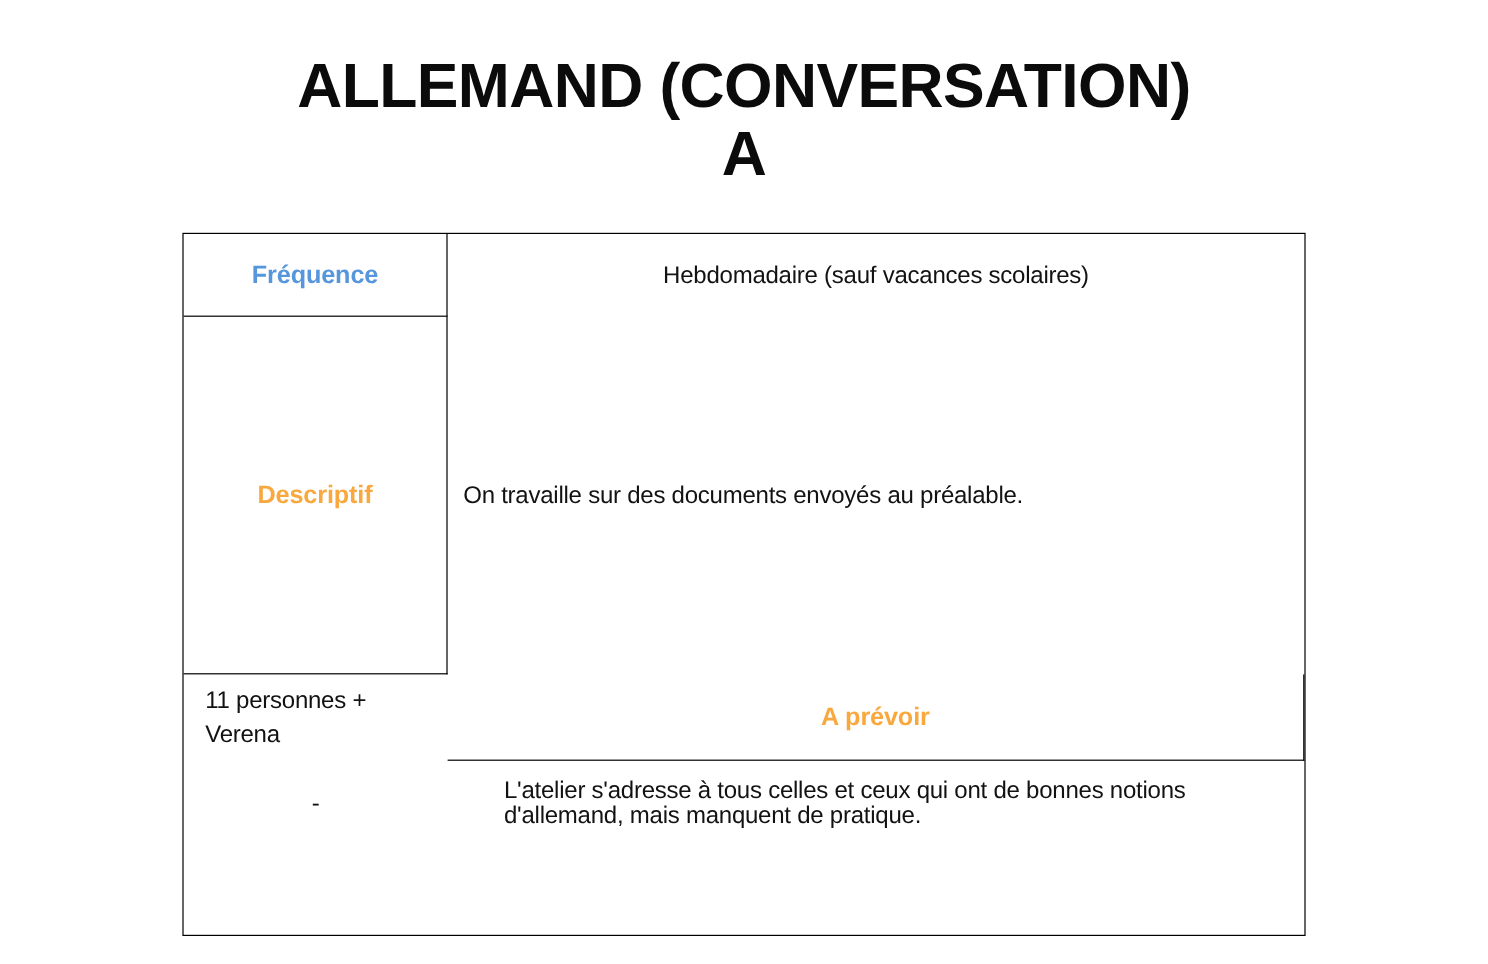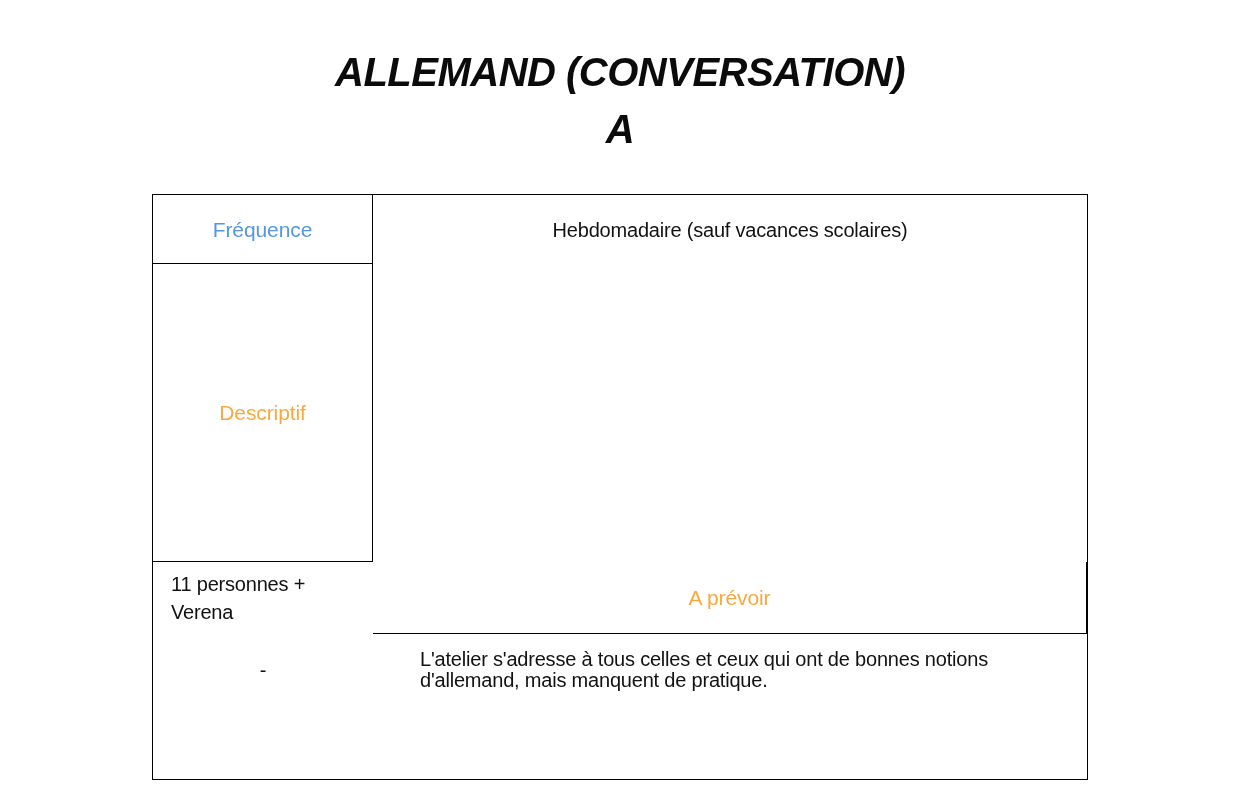--- a/index.html
+++ b/index.html
@@ -18,46 +18,45 @@
     position: relative;
   }
 
   
   .title-block {
     padding-top: 44px;
     text-align: center;
     color: #0b0b0b;
   }
   .title-line {
-    font-size: 40px;
+    font-size: 52px;
     font-weight: 700;
     line-height: 57px;
     letter-spacing: -0.5px;
-    font-style: italic;
   }
 
   
   .course-table {
     width: 936px;
     margin: 36px auto 0 auto;
     display: grid;
     grid-template-columns: 220px 1fr;
     grid-template-rows: 69px 298px 72px 72px 73px;
     border: 1.5px solid var(--border, #000000);
     background: var(--background, #ffffff);
   }
 
   .label-cell {
     border-right: 1.5px solid var(--border, #000000);
     border-bottom: 1.5px solid var(--border, #000000);
     display: flex;
     align-items: center;
     justify-content: center;
     text-align: center;
-    font-weight: 400;
+    font-weight: 700;
     font-size: 21px;
     line-height: 29px;
     letter-spacing: -0.1px;
     padding: 0 14px;
   }
   .label-cell.last {
     border-bottom: none;
   }
   .label-blue  { color: var(--label-blue,  #5596DC); }
   .label-orange{ color: var(--label-orange,#F9A83E); }
@@ -102,20 +101,21 @@
   </div>
 
   <div class="course-table">
 
     <div class="label-cell label-blue">Fréquence</div>
     <div class="value-cell">Hebdomadaire (sauf vacances scolaires)</div>
 
     <div class="label-cell label-orange">Descriptif</div>
     <div class="value-cell descriptif">
       <div class="descriptif-text">
+        <p>On travaille sur des documents envoyés au préalable.</p>
       </div>
     </div>
 
     <div class="value-cell">11 personnes + Verena</div>
 
     <div class="label-cell label-orange">A prévoir</div>
     <div class="value-cell">-</div>
 
     <div class="value-cell">
       <div class="value-constrained">L'atelier s'adresse à tous celles et ceux qui ont de bonnes notions d'allemand, mais manquent de pratique.</div>

